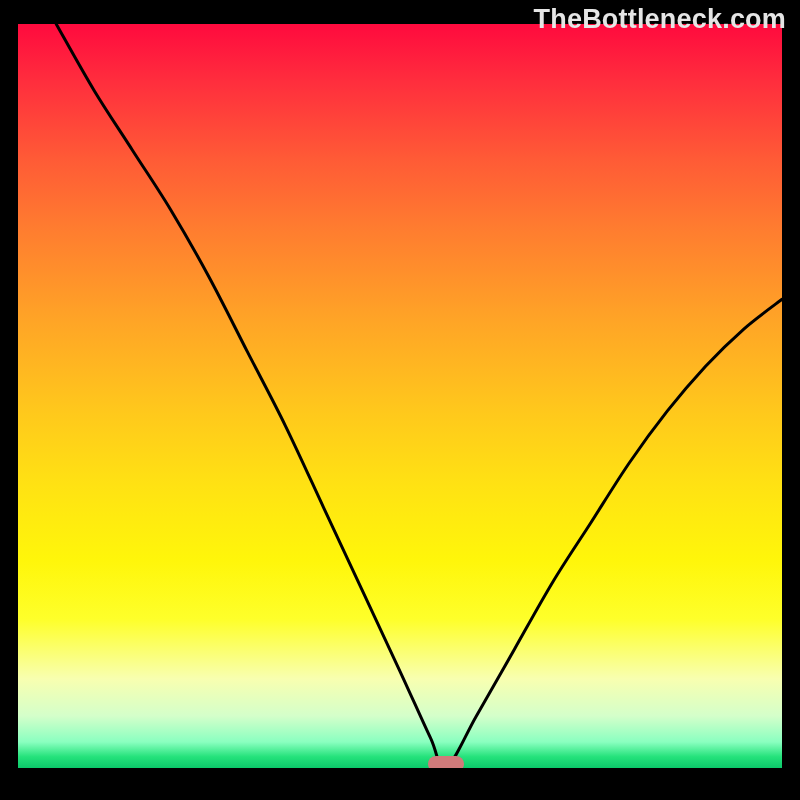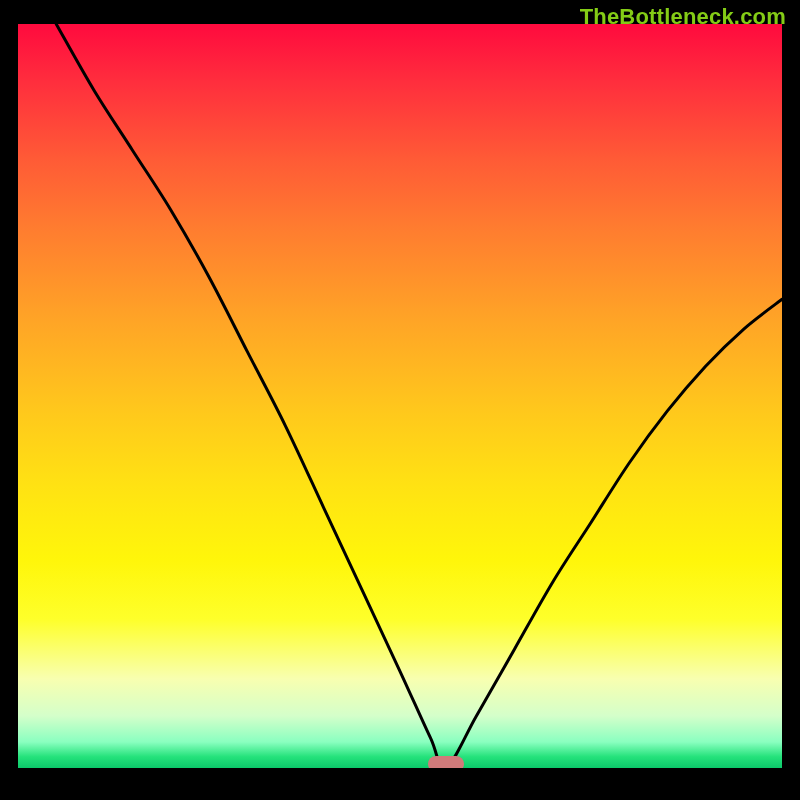--- a/index.html
+++ b/index.html
@@ -14,22 +14,22 @@
   .frame {
     position: relative;
     width: 800px;
     height: 800px;
     background: #000;
   }
   .watermark {
     position: absolute;
     top: 4px;
     right: 14px;
-    color: #84cc16;
-    font-size: 22px;
+    color: #e5e5e5;
+    font-size: 27px;
     font-weight: 600;
     letter-spacing: 0.2px;
     z-index: 10;
   }
   .plot-area {
     position: absolute;
     left: 18px;
     top: 24px;
     width: 764px;
     height: 744px;

